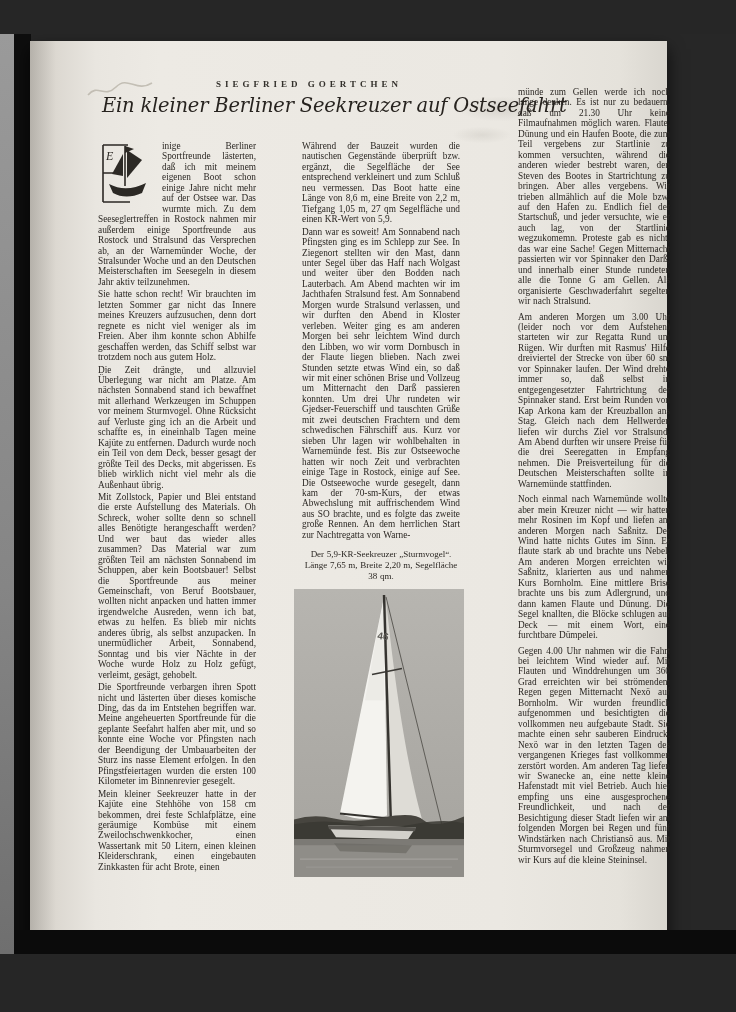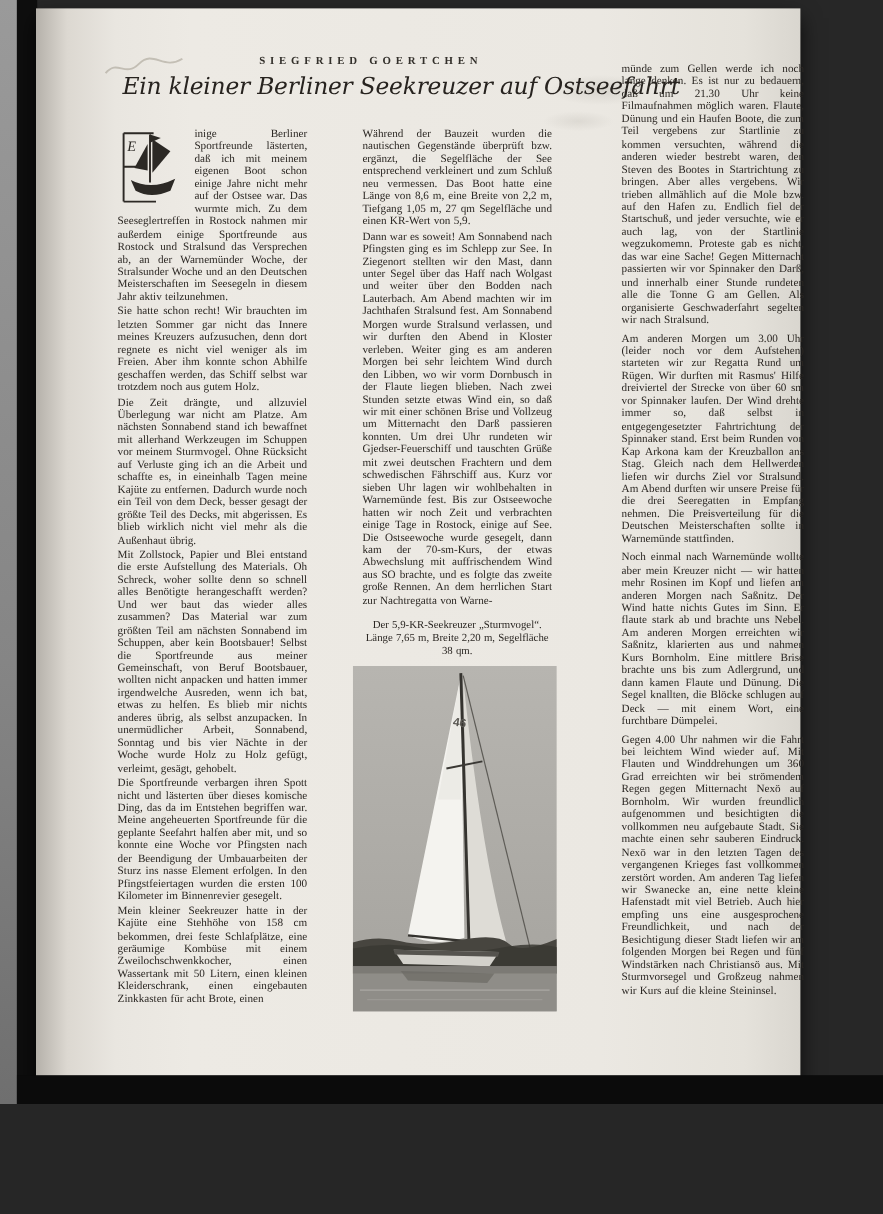--- a/index.html
+++ b/index.html
@@ -1,17 +1,17 @@
 <!DOCTYPE html>
 <html lang="de"><head>
 <meta charset="utf-8">
 <style>
   html,body{margin:0;padding:0;background:#262626;}
   .scene{position:relative;width:736px;height:920px;background:#272727;overflow:hidden;
-         font-family:"Liberation Serif",serif;}
+         font-family:"Liberation Serif",serif;margin-top:34px;}
   .scene:after{content:"";position:absolute;left:0;bottom:0;width:100%;height:24px;
          background:#0b0b0b;z-index:3;}
   .strip-left{position:absolute;left:0;top:0;width:14px;height:100%;z-index:4;
          background:linear-gradient(#9a9a9a,#858585 60%,#6f6f6f);}
   .gap-black{position:absolute;left:14px;top:0;width:17px;height:100%;background:#0e0e0e;z-index:2;}
   .page{position:absolute;left:30px;top:7px;width:637px;height:978px;z-index:2;
          background:linear-gradient(90deg,#b5b1aa 0px,#dcd8d1 26px,#e9e6e0 66px,#edeae4 130px,
                     #ebe8e2 470px,#e5e2db 590px,#d9d6cf 637px);
          box-shadow:0 8px 16px rgba(0,0,0,.75);}
   .smudges{position:absolute;inset:0;pointer-events:none;

